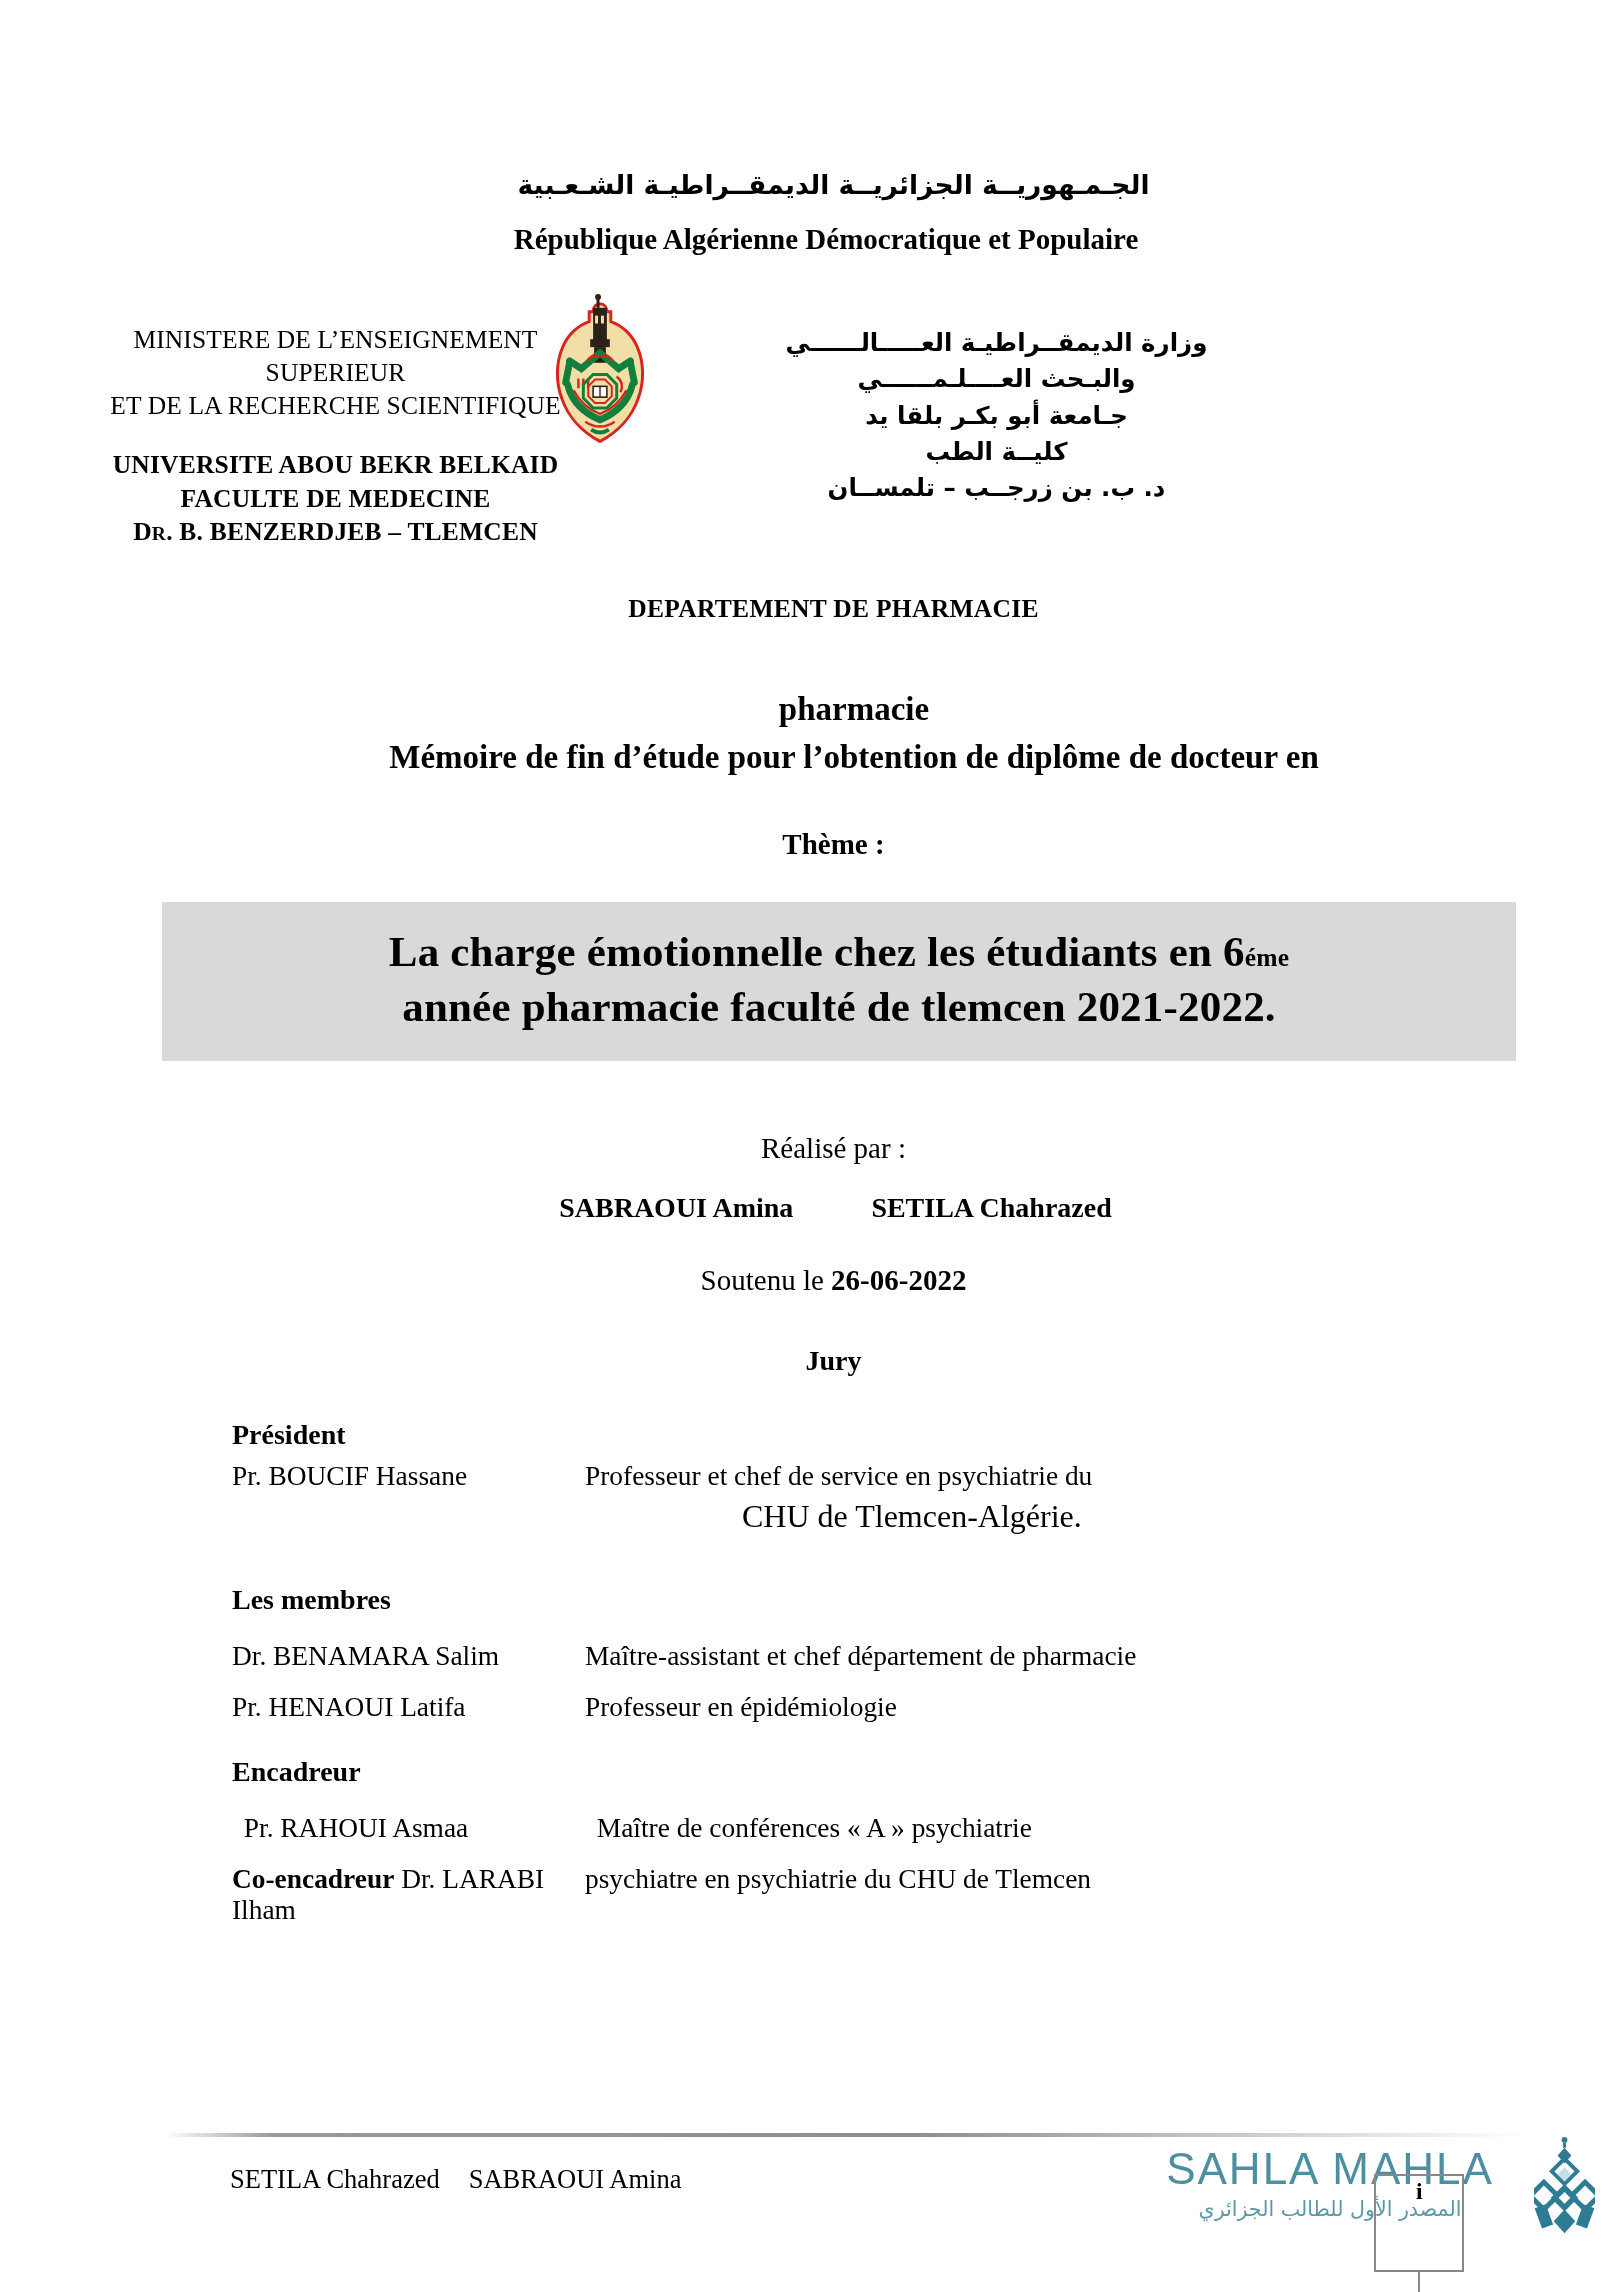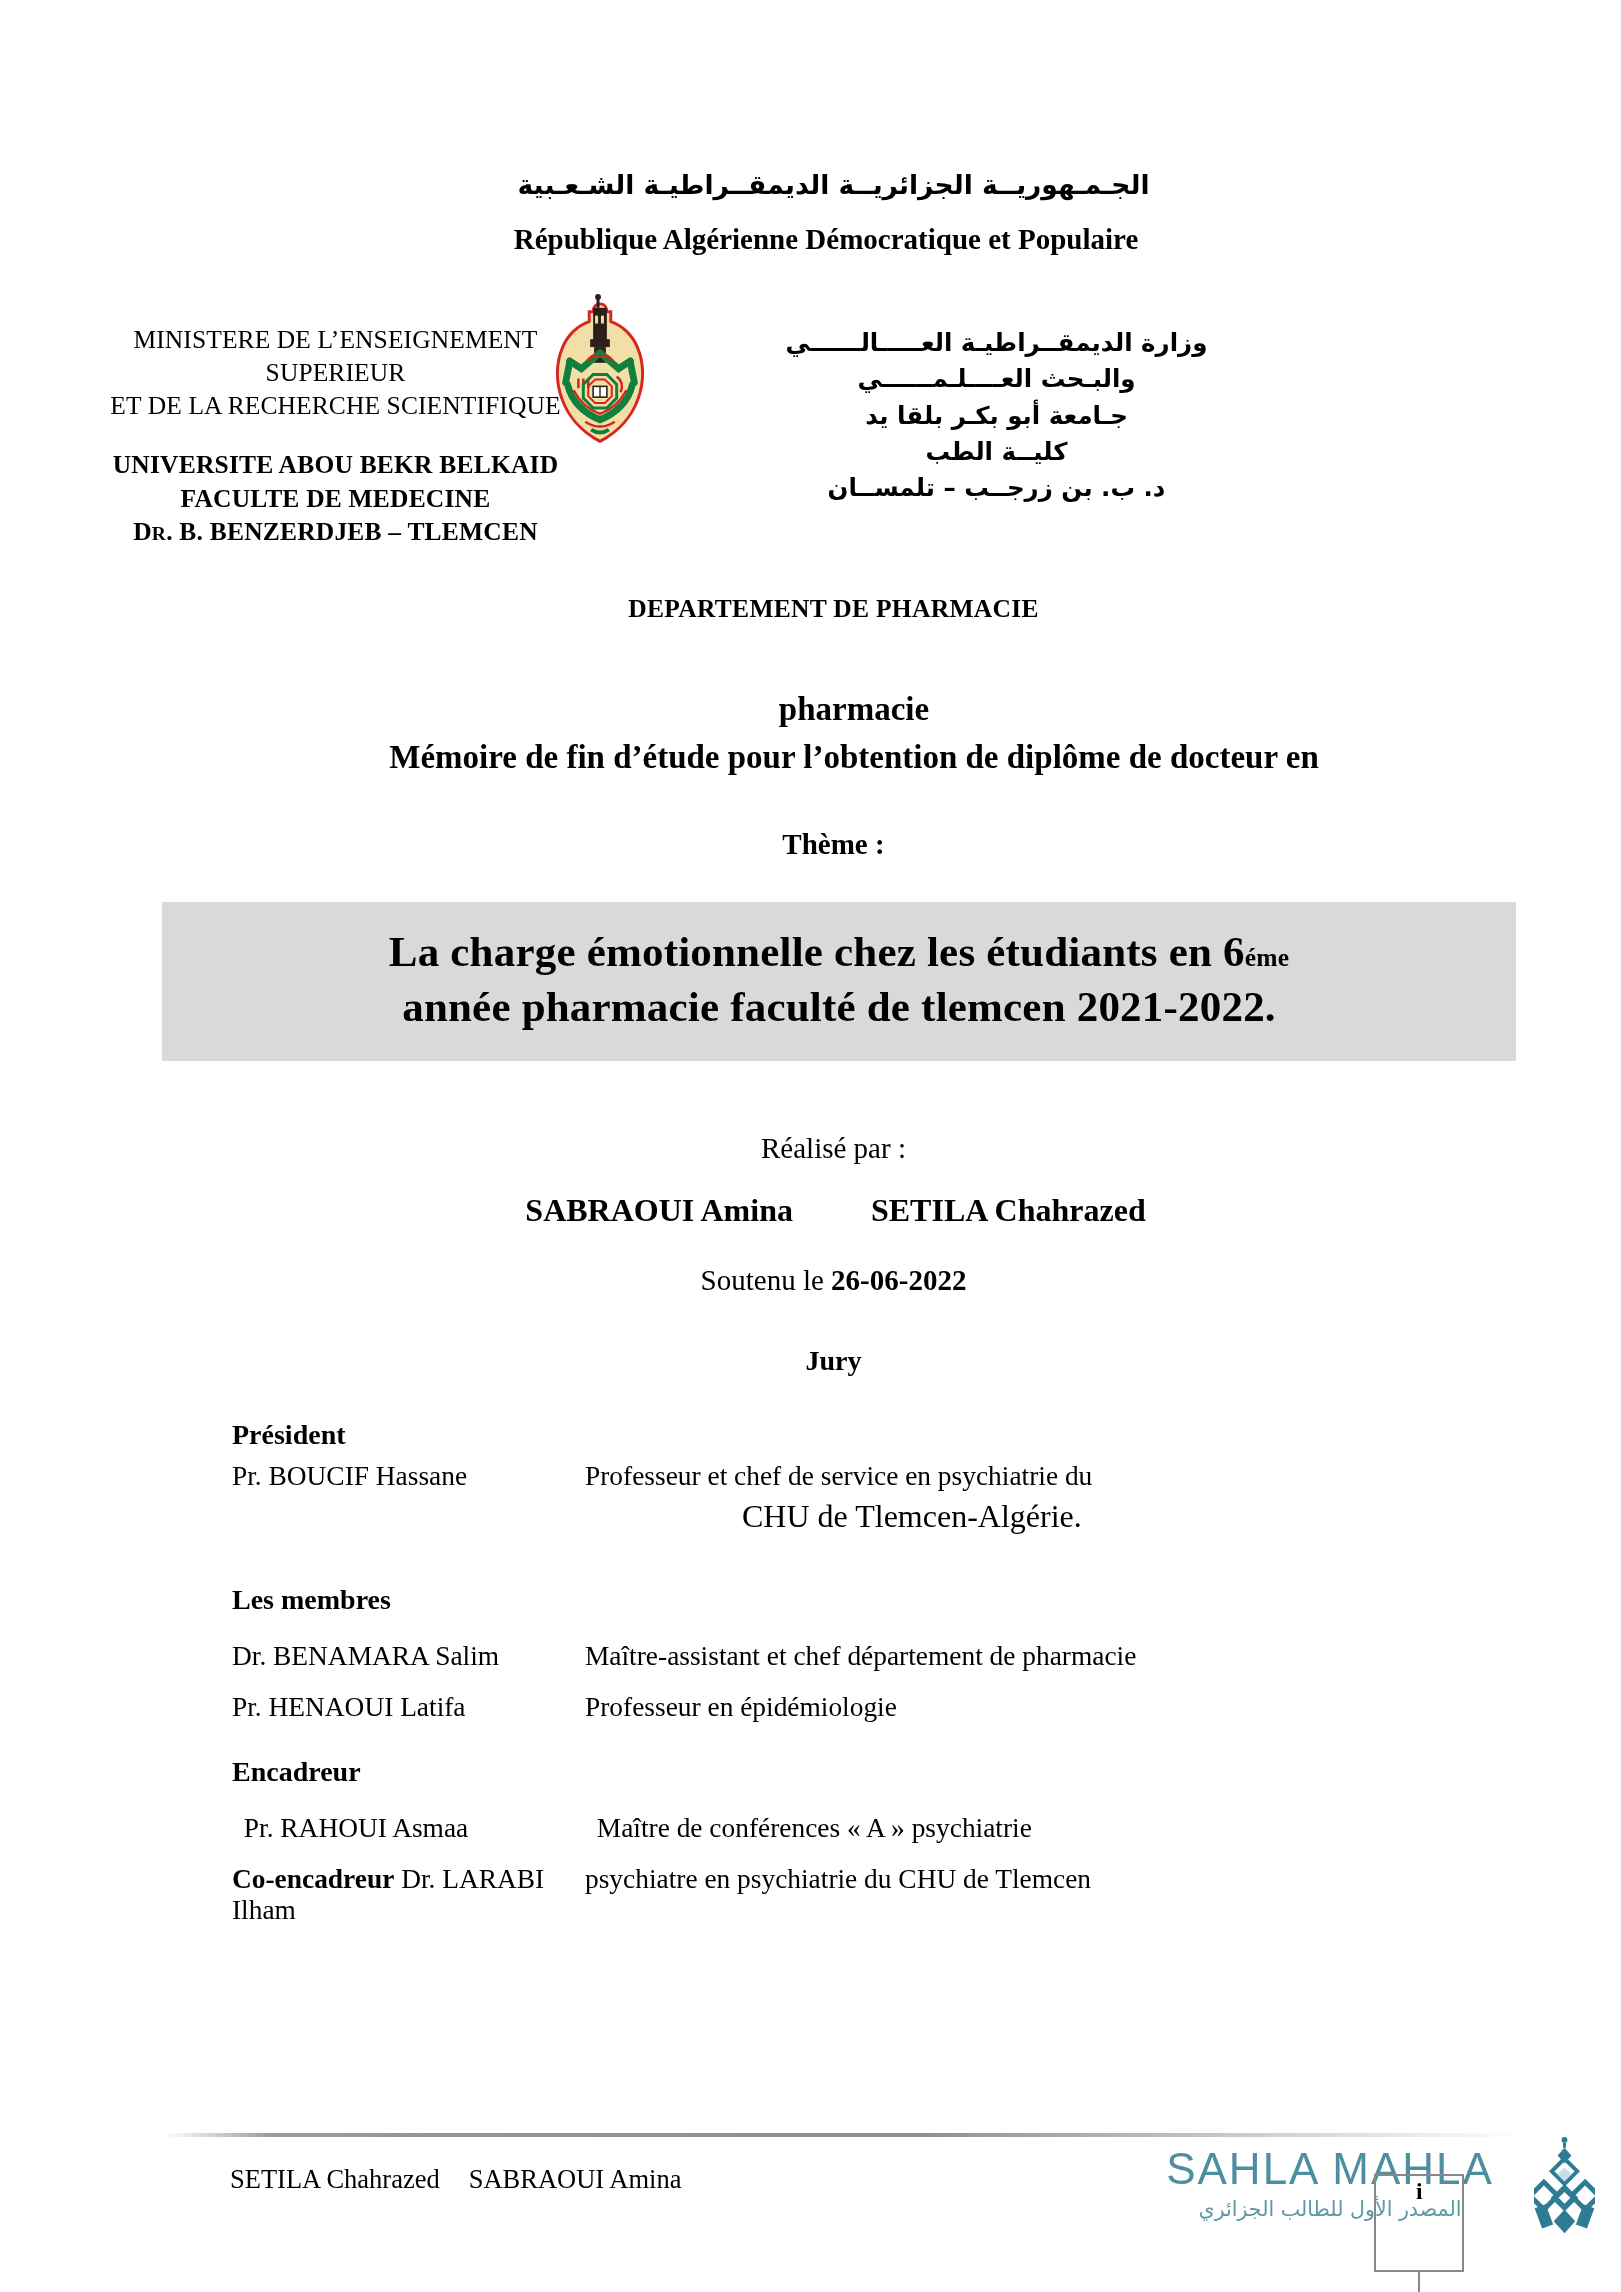--- a/index.html
+++ b/index.html
@@ -158,21 +158,21 @@
     font-size: 29px;
   }
 
   .authors {
     position: absolute;
     top: 1192px;
     left: 4px;
     right: 0;
     text-align: center;
     font-weight: bold;
-    font-size: 32px;
+    font-size: 28px;
   }
   .authors .gap {
     display: inline-block;
     width: 78px;
   }
 
   .soutenu {
     position: absolute;
     top: 1264px;
     left: 0;

